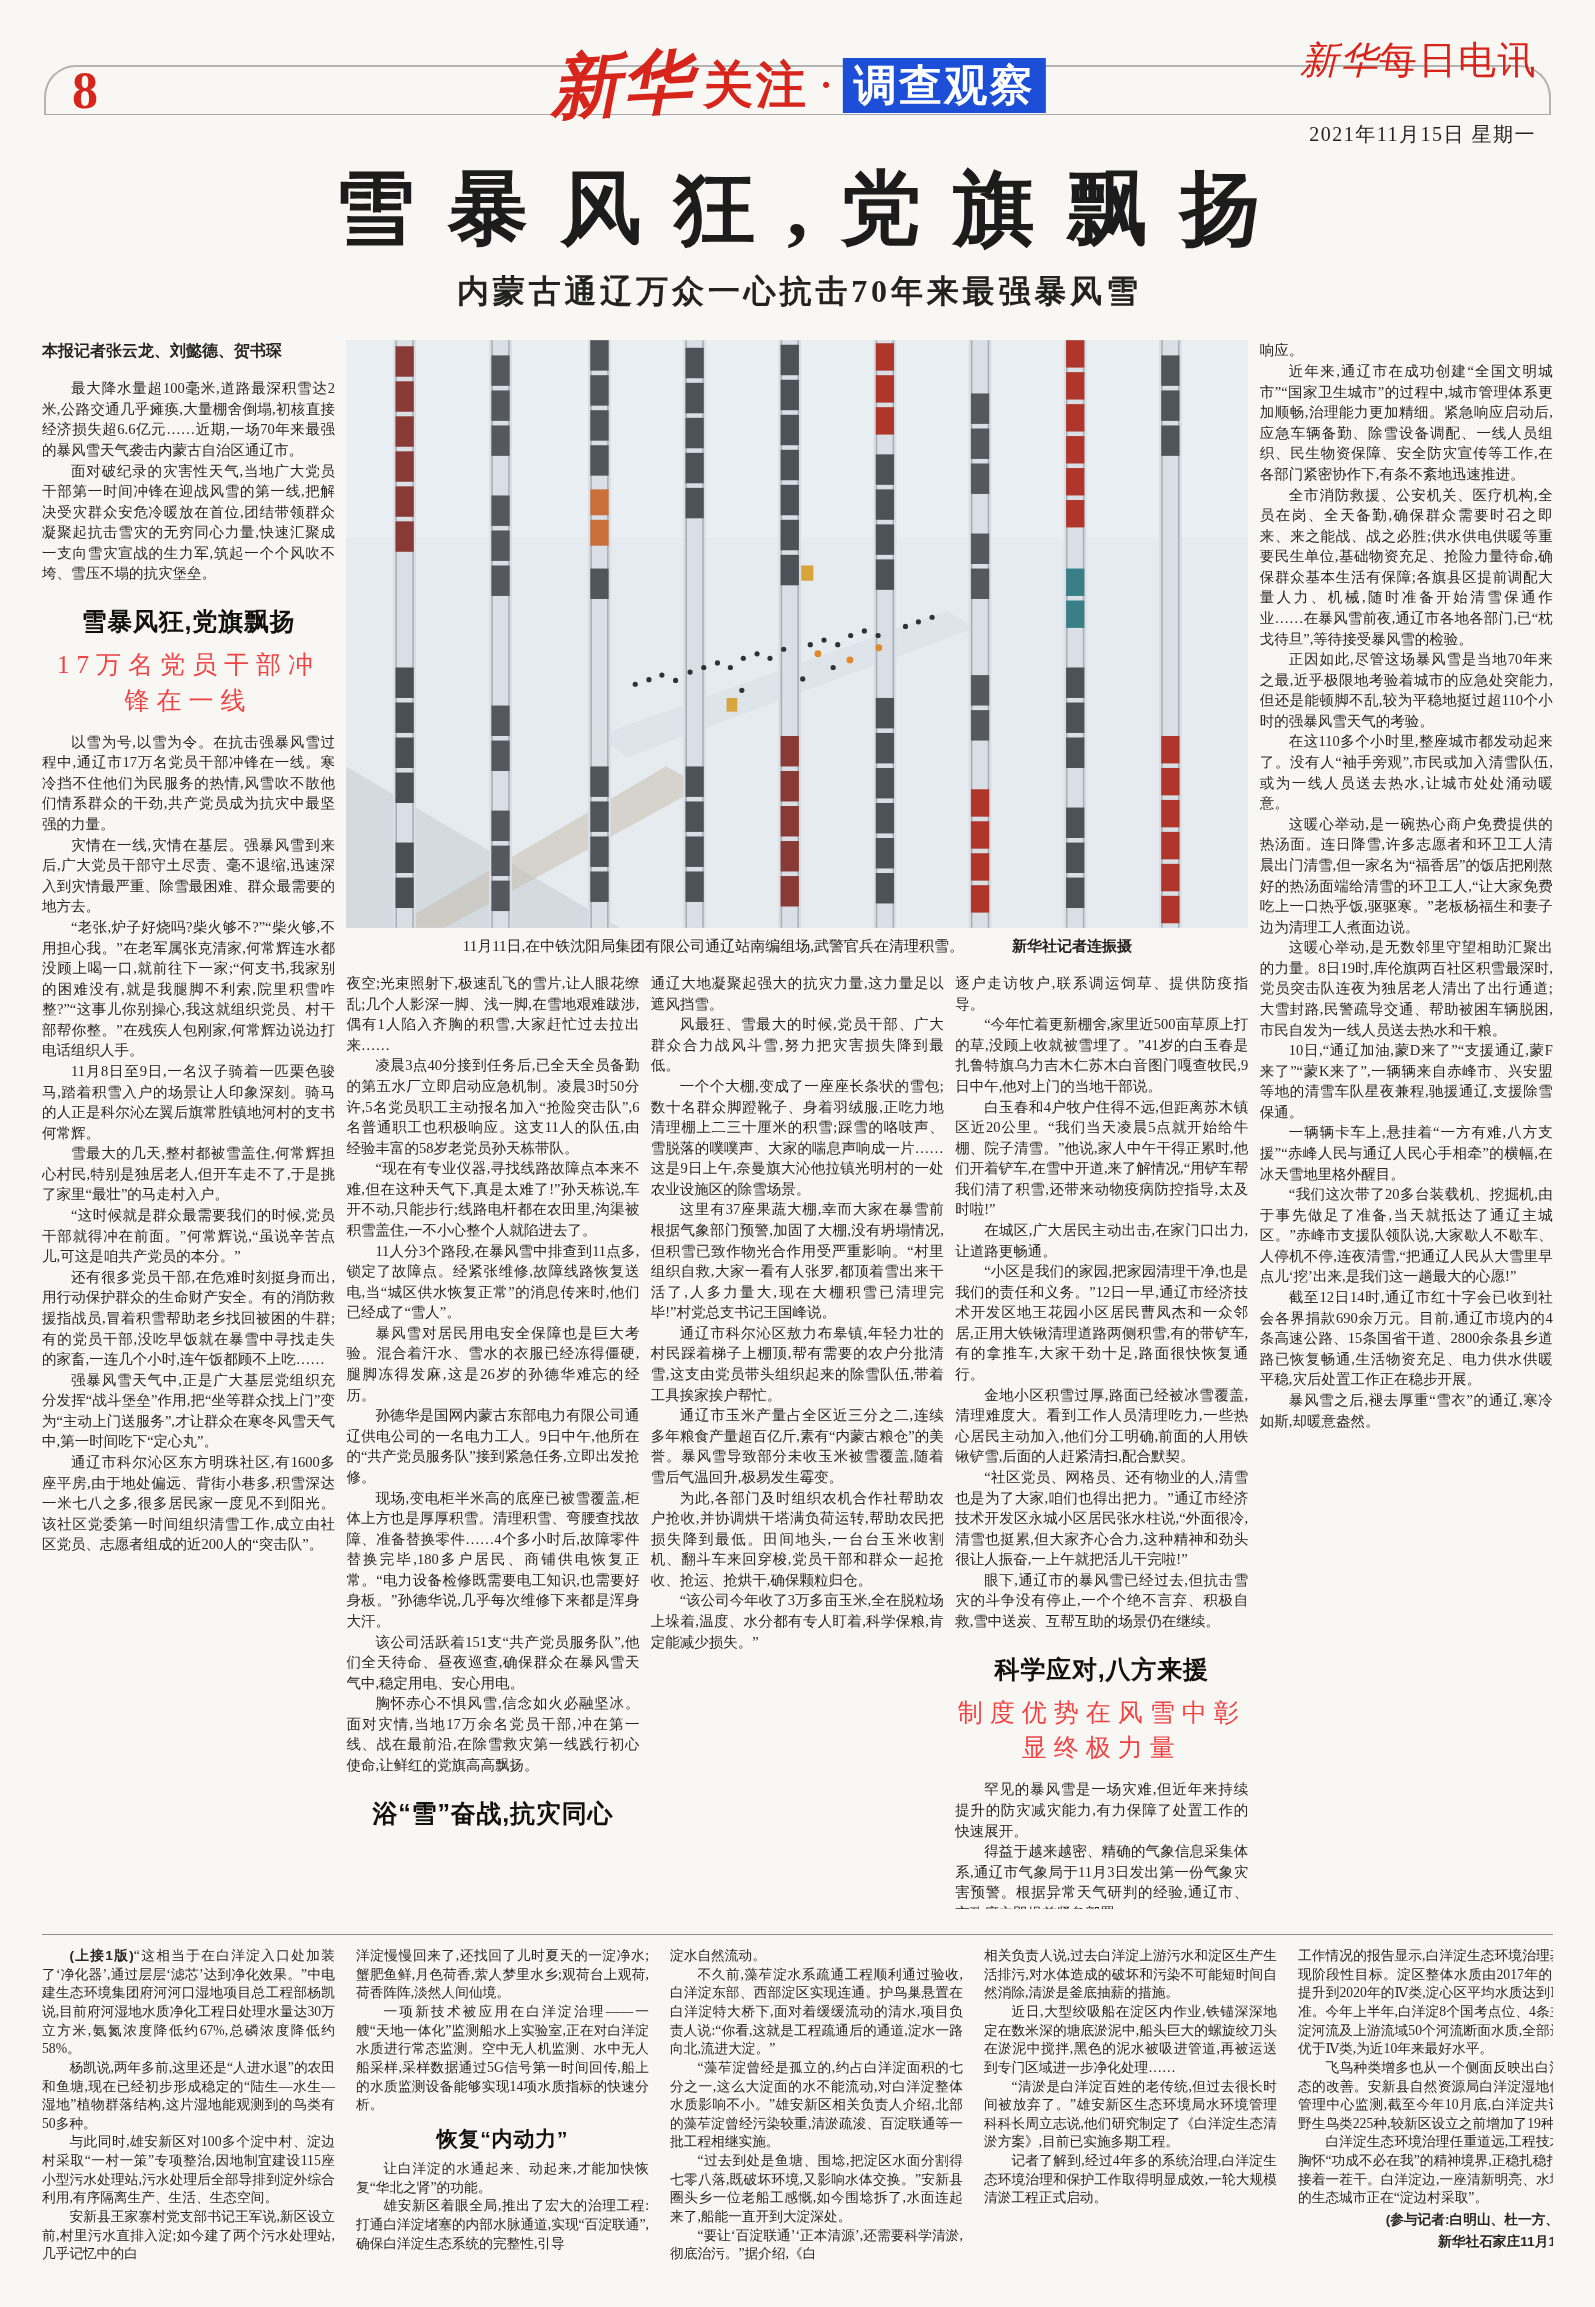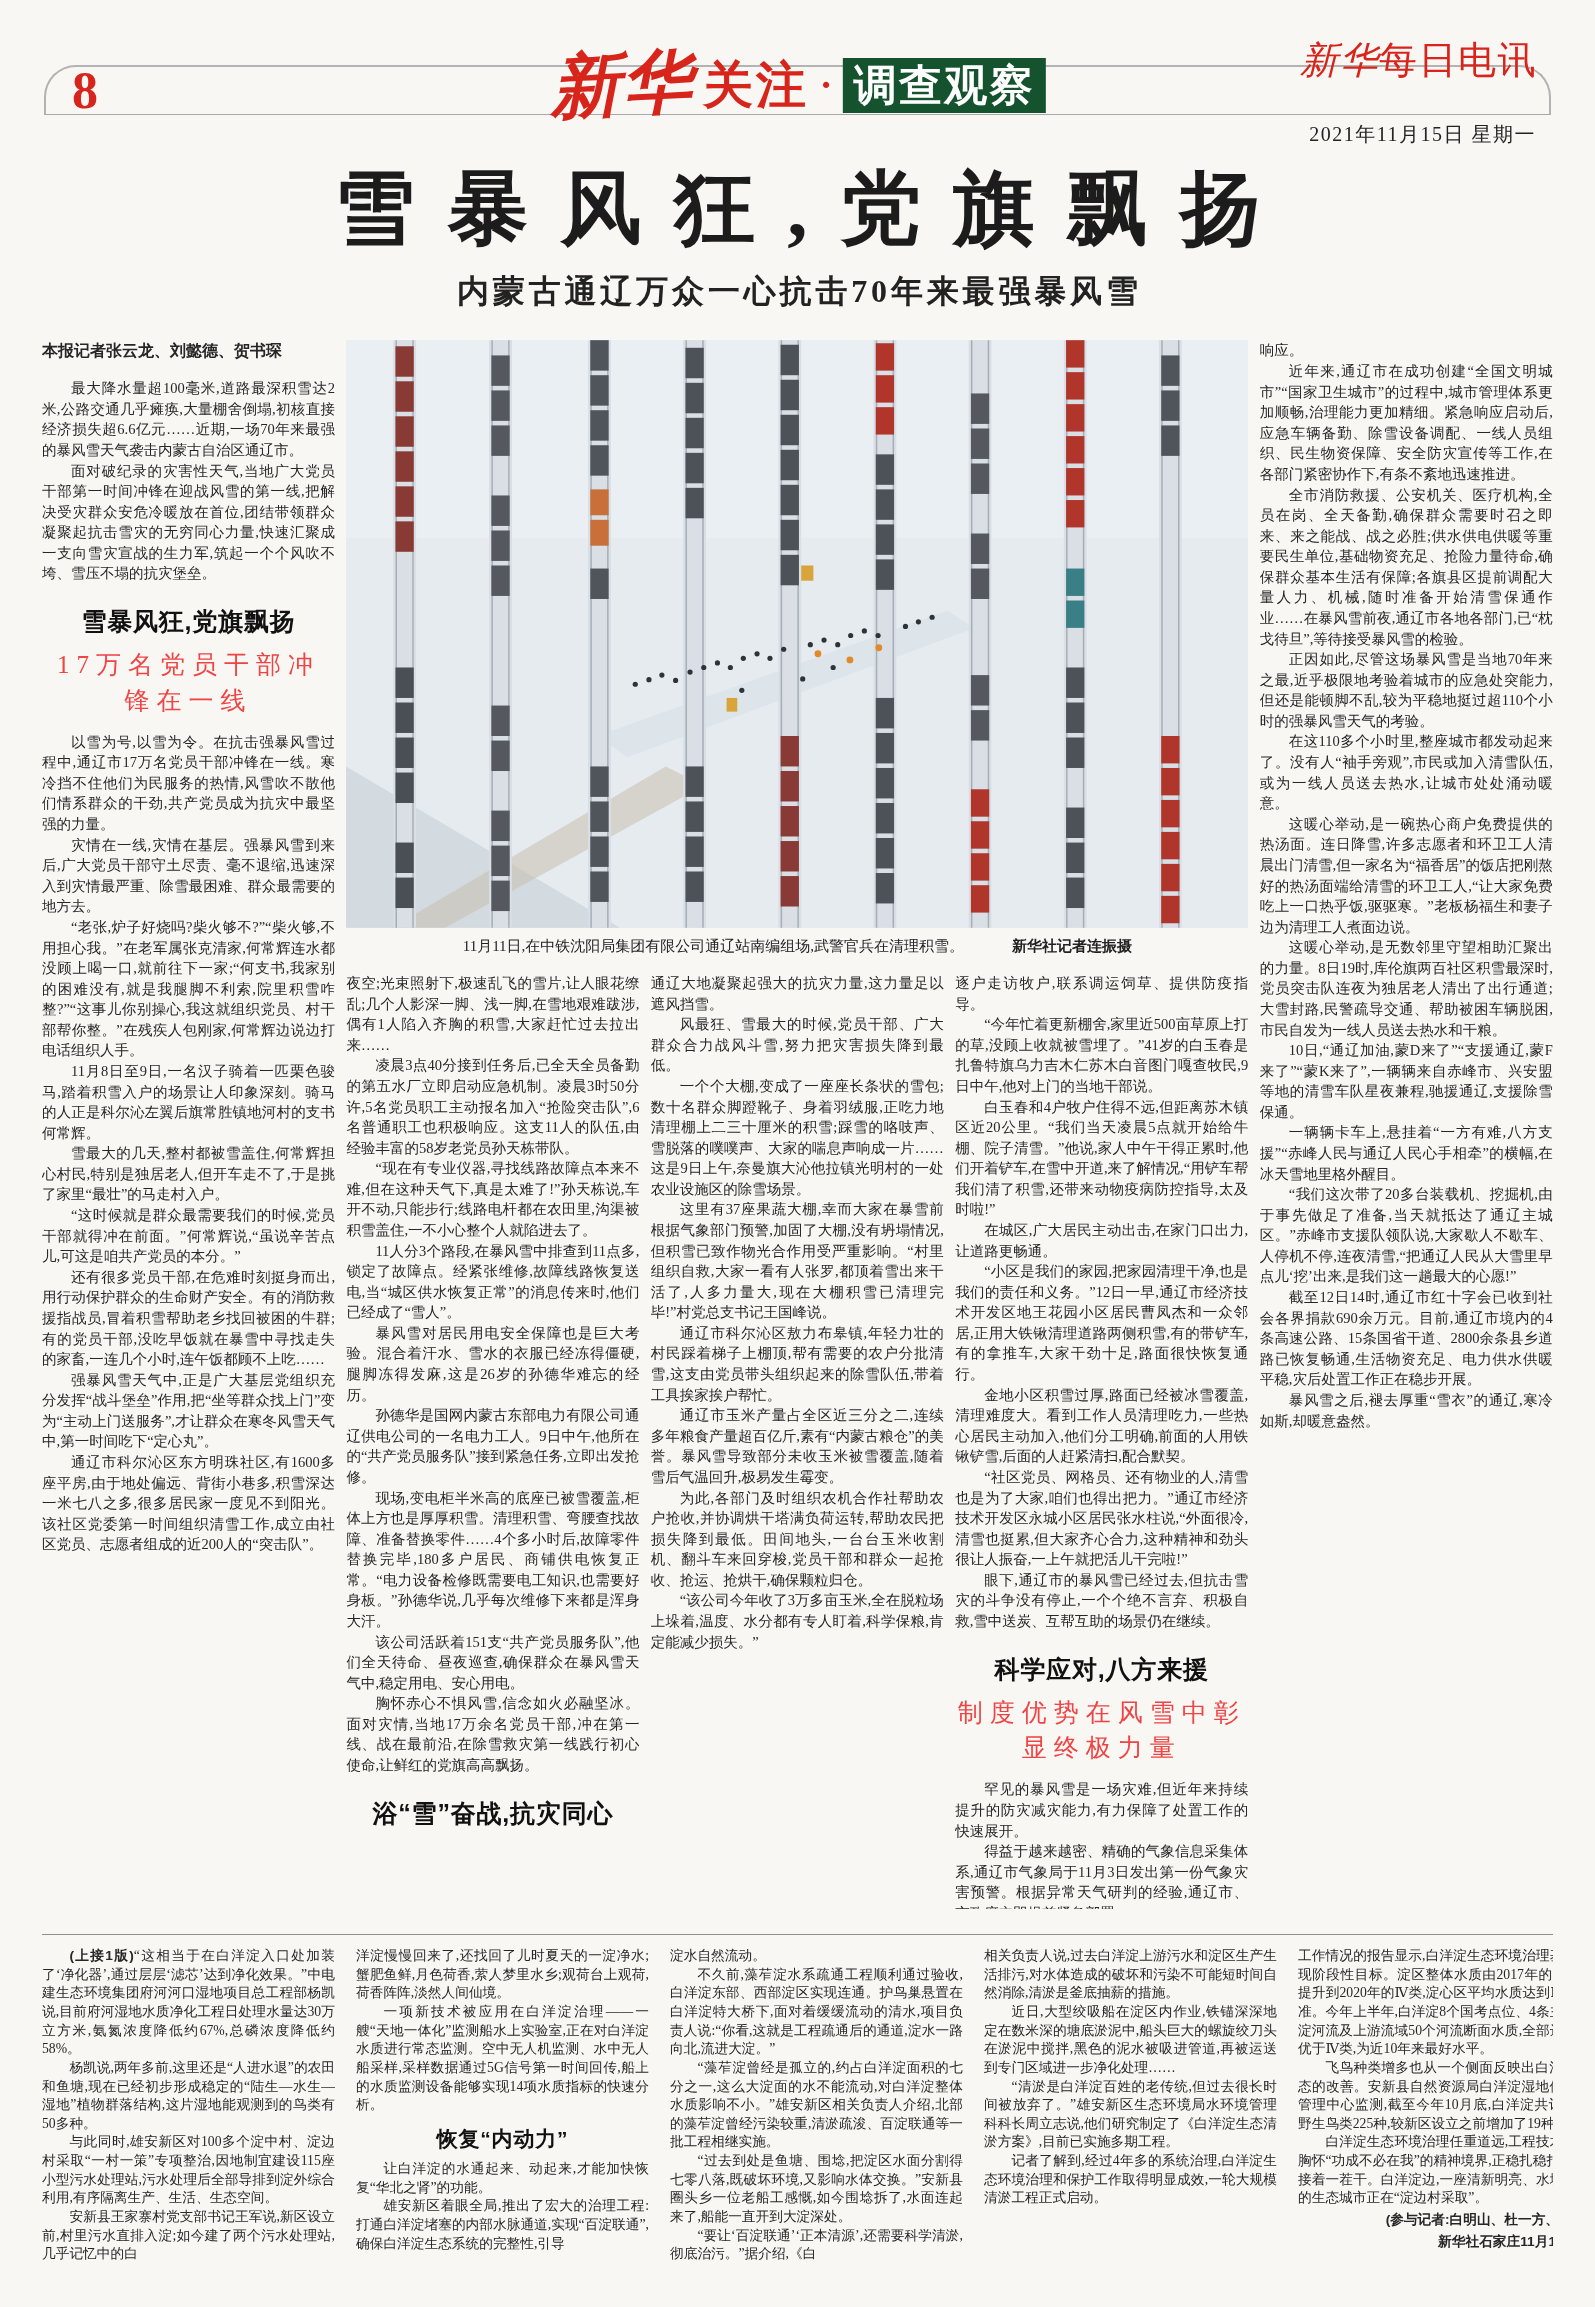--- a/index.html
+++ b/index.html
@@ -24,21 +24,21 @@
     position:absolute; left:50%; top:-16.7px; transform:translateX(-50%);
     white-space:nowrap; display:flex; align-items:center; gap:10.7px;
   }
   .mh-brand {
     font-size:70px; font-weight:bold; color:#d8251c; font-style:italic;
     transform:rotate(-3deg); letter-spacing:1.5px; line-height:1;
   }
   .mh-focus { font-size:50px; font-weight:bold; color:#d8251c; letter-spacing:3px; line-height:1; }
   .mh-dot { font-size:38px; font-weight:bold; color:#d8251c; line-height:1; }
   .mh-box {
-    background:#14532d; color:#ffffff; font-weight:bold;
+    background:#1d4ed8; color:#ffffff; font-weight:bold;
     font-family:"Liberation Sans","DejaVu Sans",sans-serif;
     font-size:43px; line-height:1; padding:6px 10.7px; letter-spacing:2.3px;
   }
   .paper {
     position:absolute; right:12px; top:-26px; text-align:right; line-height:1;
   }
   .paper-name { font-size:38px; font-weight:normal; color:#d8251c; letter-spacing:1.5px; }
   .paper-brand { font-style:italic; }
   .dateline { text-align:right; margin:6px 59px 0; font-size:20px; color:#222; letter-spacing:1.5px; }
   

